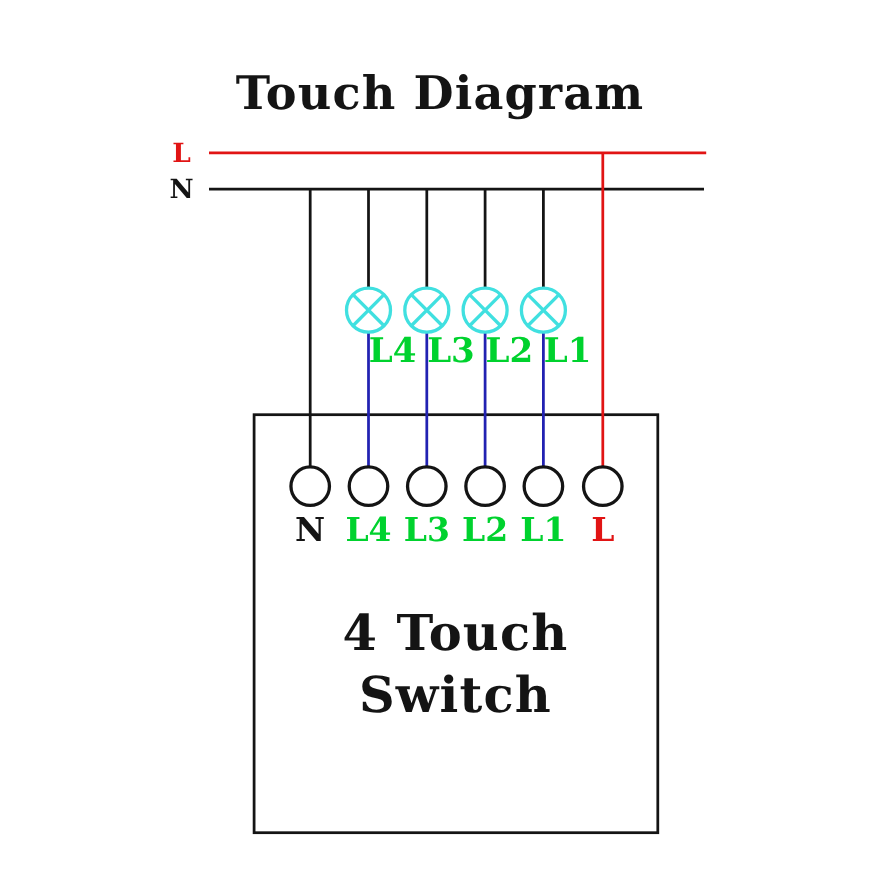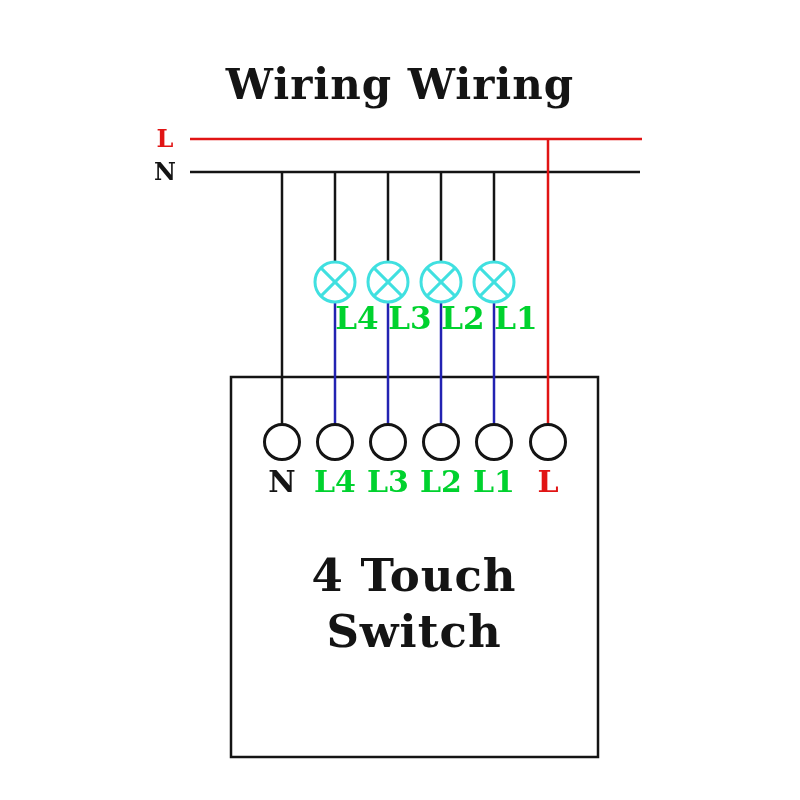--- a/index.html
+++ b/index.html
@@ -41,21 +41,21 @@
   .bus-label   { font-size: 24px; }
   .lamp-label  { font-size: 31px; }
   .term-label  { font-size: 30px; }
   .device-name { font-size: 45px; letter-spacing: 1px; }
 </style>
 </head>
 <body>
 
 <div class="canvas">
 
-  <h1 class="title">Wiring Wiring</h1>
+  <h1 class="title">Touch Diagram</h1>
 
   <svg class="diagram-svg" width="800" height="800" viewBox="0 0 800 800">
 
     <text class="bus-label" x="165" y="147" text-anchor="middle" fill="#e11414">L</text>
     <text class="bus-label" x="165" y="180" text-anchor="middle" fill="#141414">N</text>
 
     <line x1="190" y1="139" x2="642" y2="139" stroke-width="2.5" stroke="#e11414"></line>
     <line x1="190" y1="172" x2="640" y2="172" stroke-width="2.5" stroke="#141414"></line>
 
     <rect x="231" y="377" width="367" height="380" fill="#ffffff" stroke-width="2.5" stroke="#141414"></rect>

